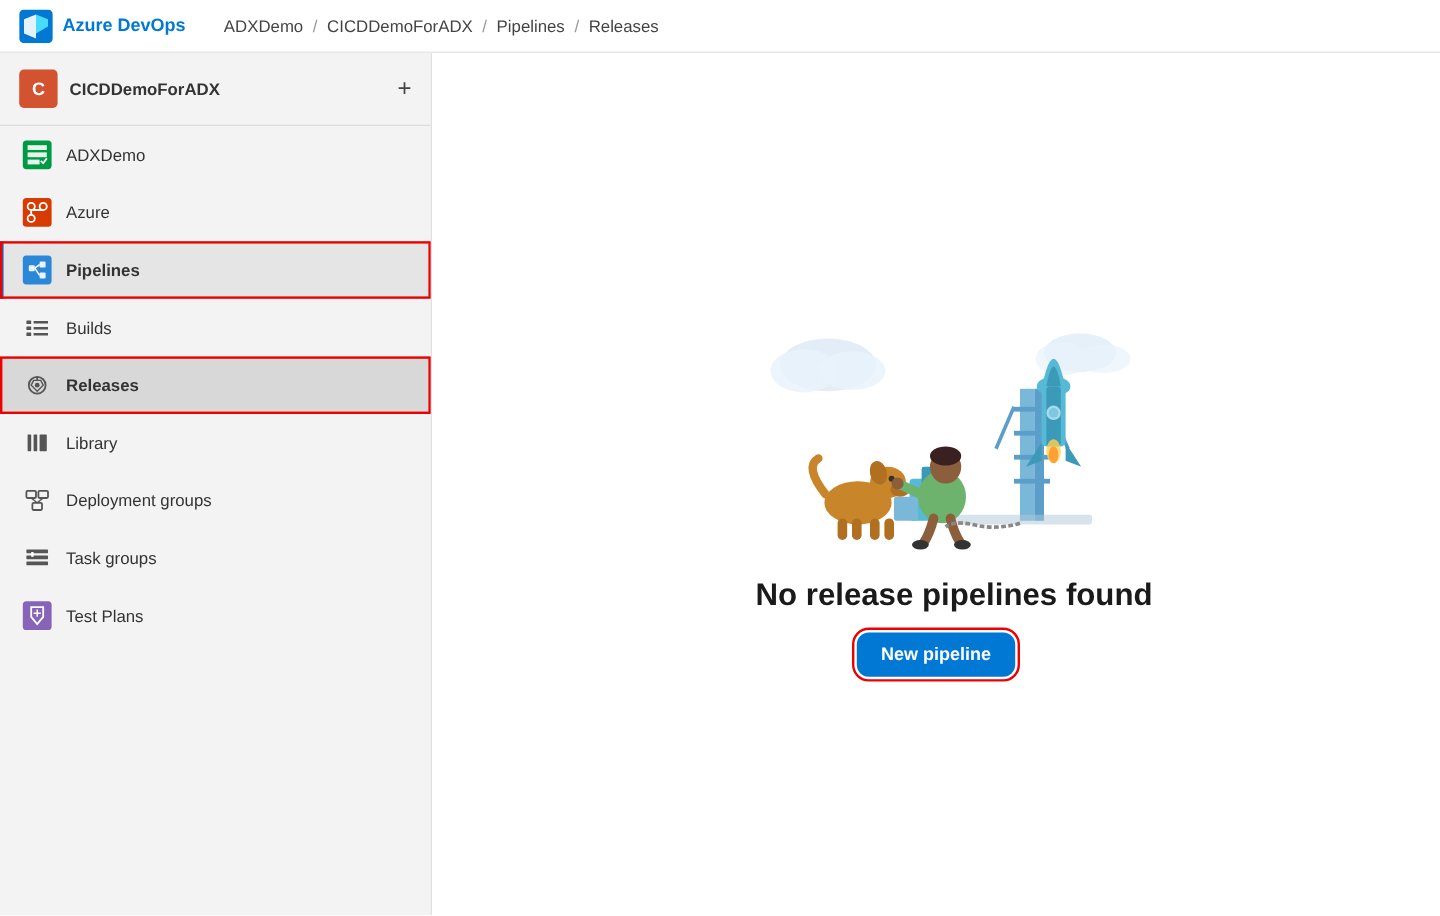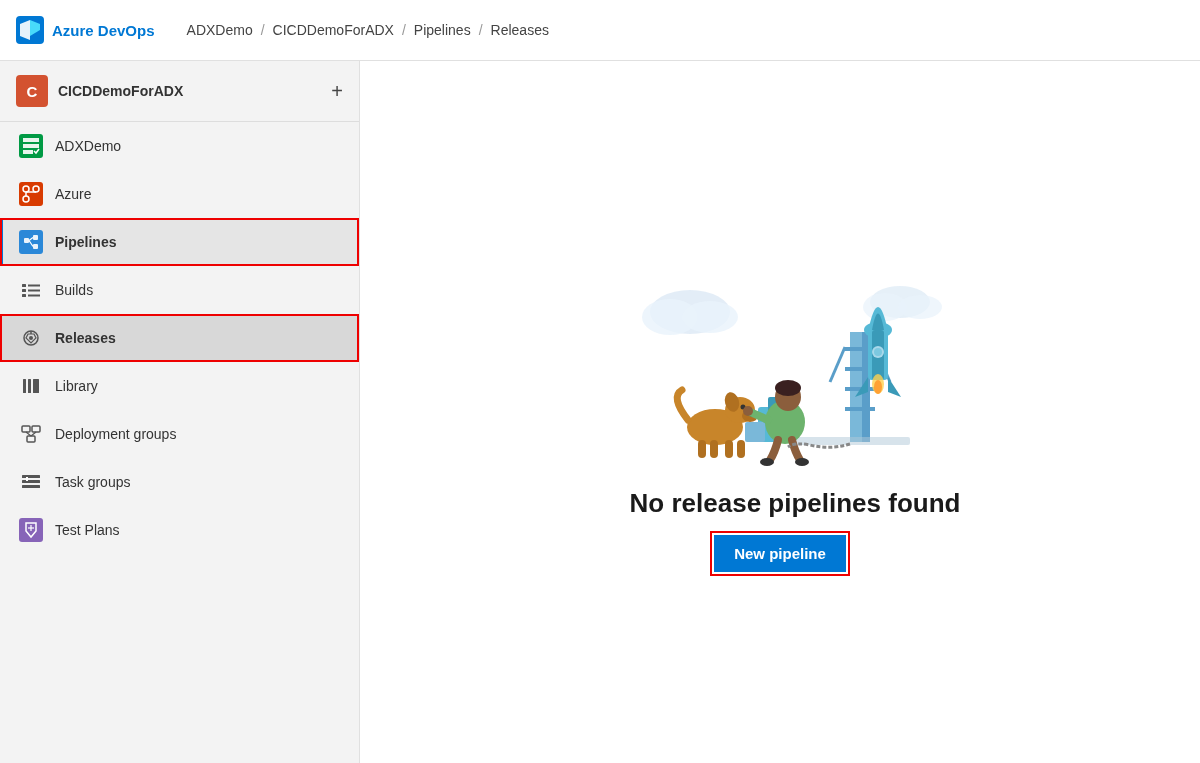--- a/index.html
+++ b/index.html
@@ -1,20 +1,20 @@
 <!DOCTYPE html>
 <html><head>
   <meta charset="utf-8">
   <style>
     * { margin: 0; padding: 0; box-sizing: border-box; }
     body { font-family: 'Segoe UI', sans-serif; background: #fff; width: 1200px; height: 763px; overflow: hidden; display: flex; flex-direction: column; }
 
     
     .top-nav {
-      height: 61px;
+      height: 44px;
       background: #fff;
       border-bottom: 1px solid #e0e0e0;
       display: flex;
       align-items: center;
       padding: 0 16px;
       flex-shrink: 0;
     }
     .logo-area {
       display: flex;
       align-items: center;
@@ -153,21 +153,21 @@
       font-size: 14px;
       color: #555;
     }
     .new-pipeline-btn {
       background: #0078d4;
       color: #fff;
       border: none;
       padding: 10px 20px;
       font-size: 15px;
       font-weight: 600;
-      border-radius: 0;
+      border-radius: 10px;
       cursor: pointer;
       outline: 2px solid #e00;
       outline-offset: 2px;
     }
 
     
     .icon-overview { background: #0078d4; border-radius: 3px; }
     .icon-boards { background: #009a44; border-radius: 3px; }
     .icon-repos { background: #d83b01; border-radius: 3px; }
     .icon-pipelines { background: #2b88d8; border-radius: 3px; }

